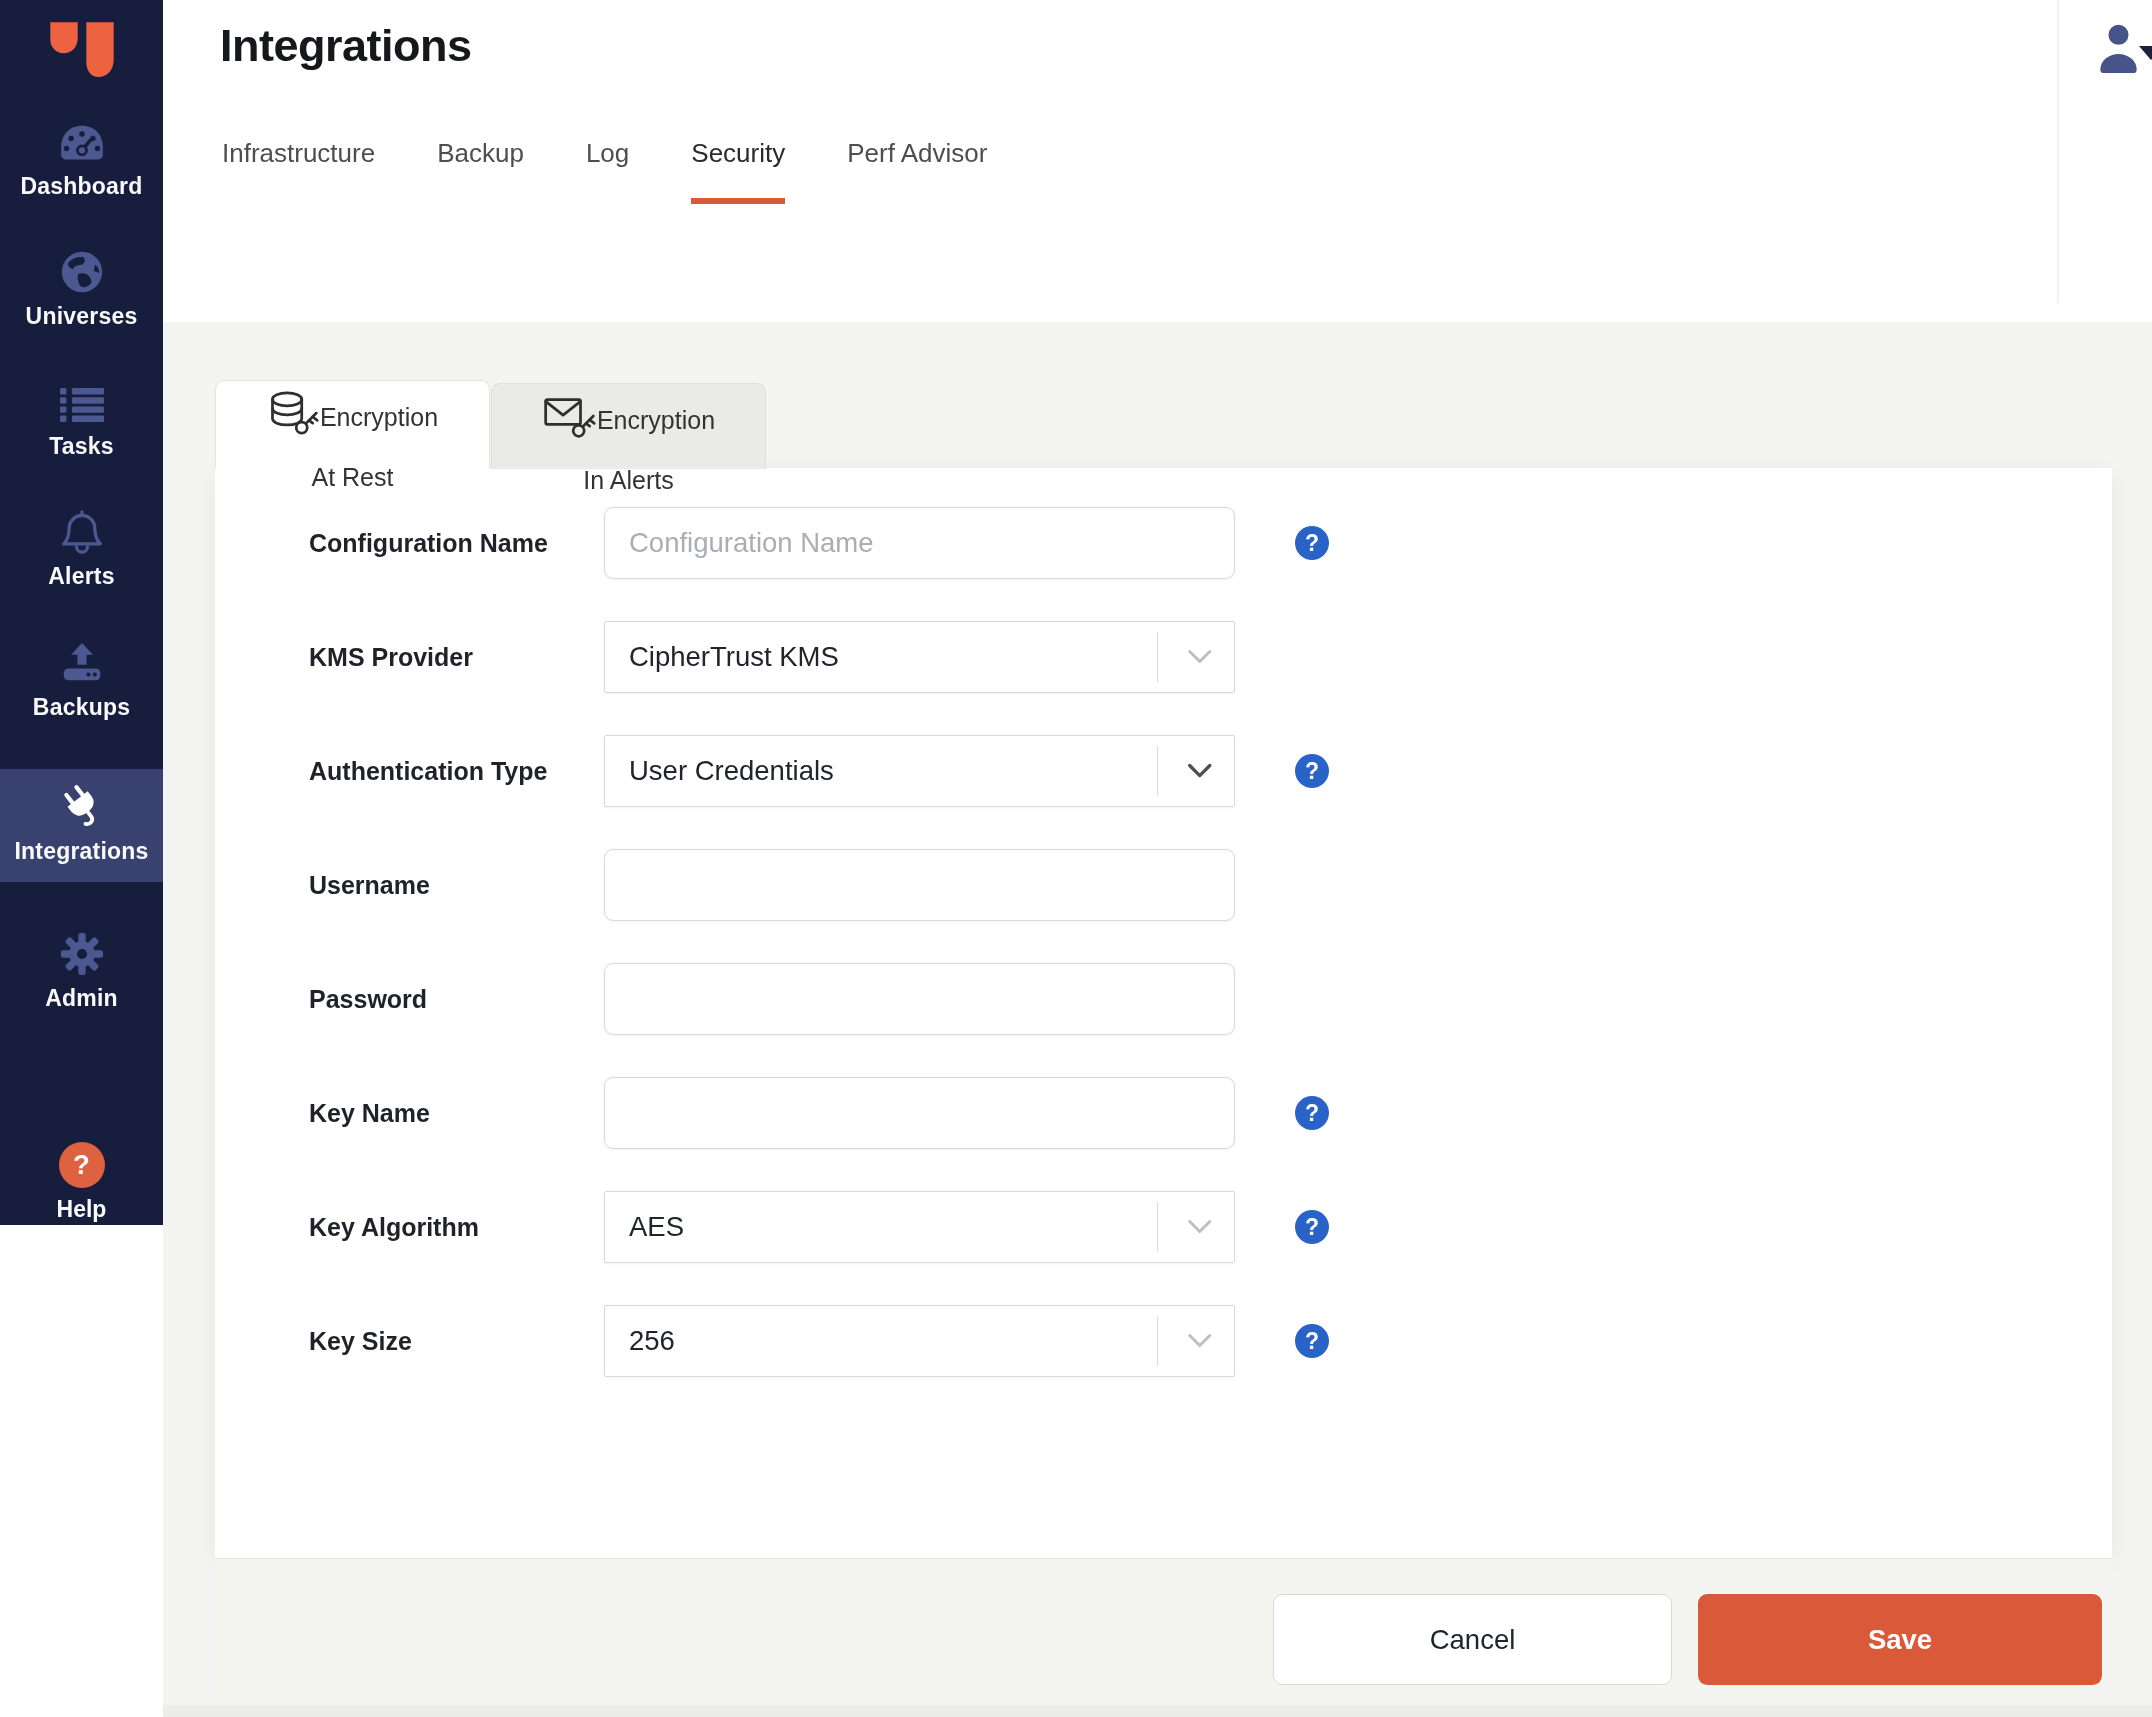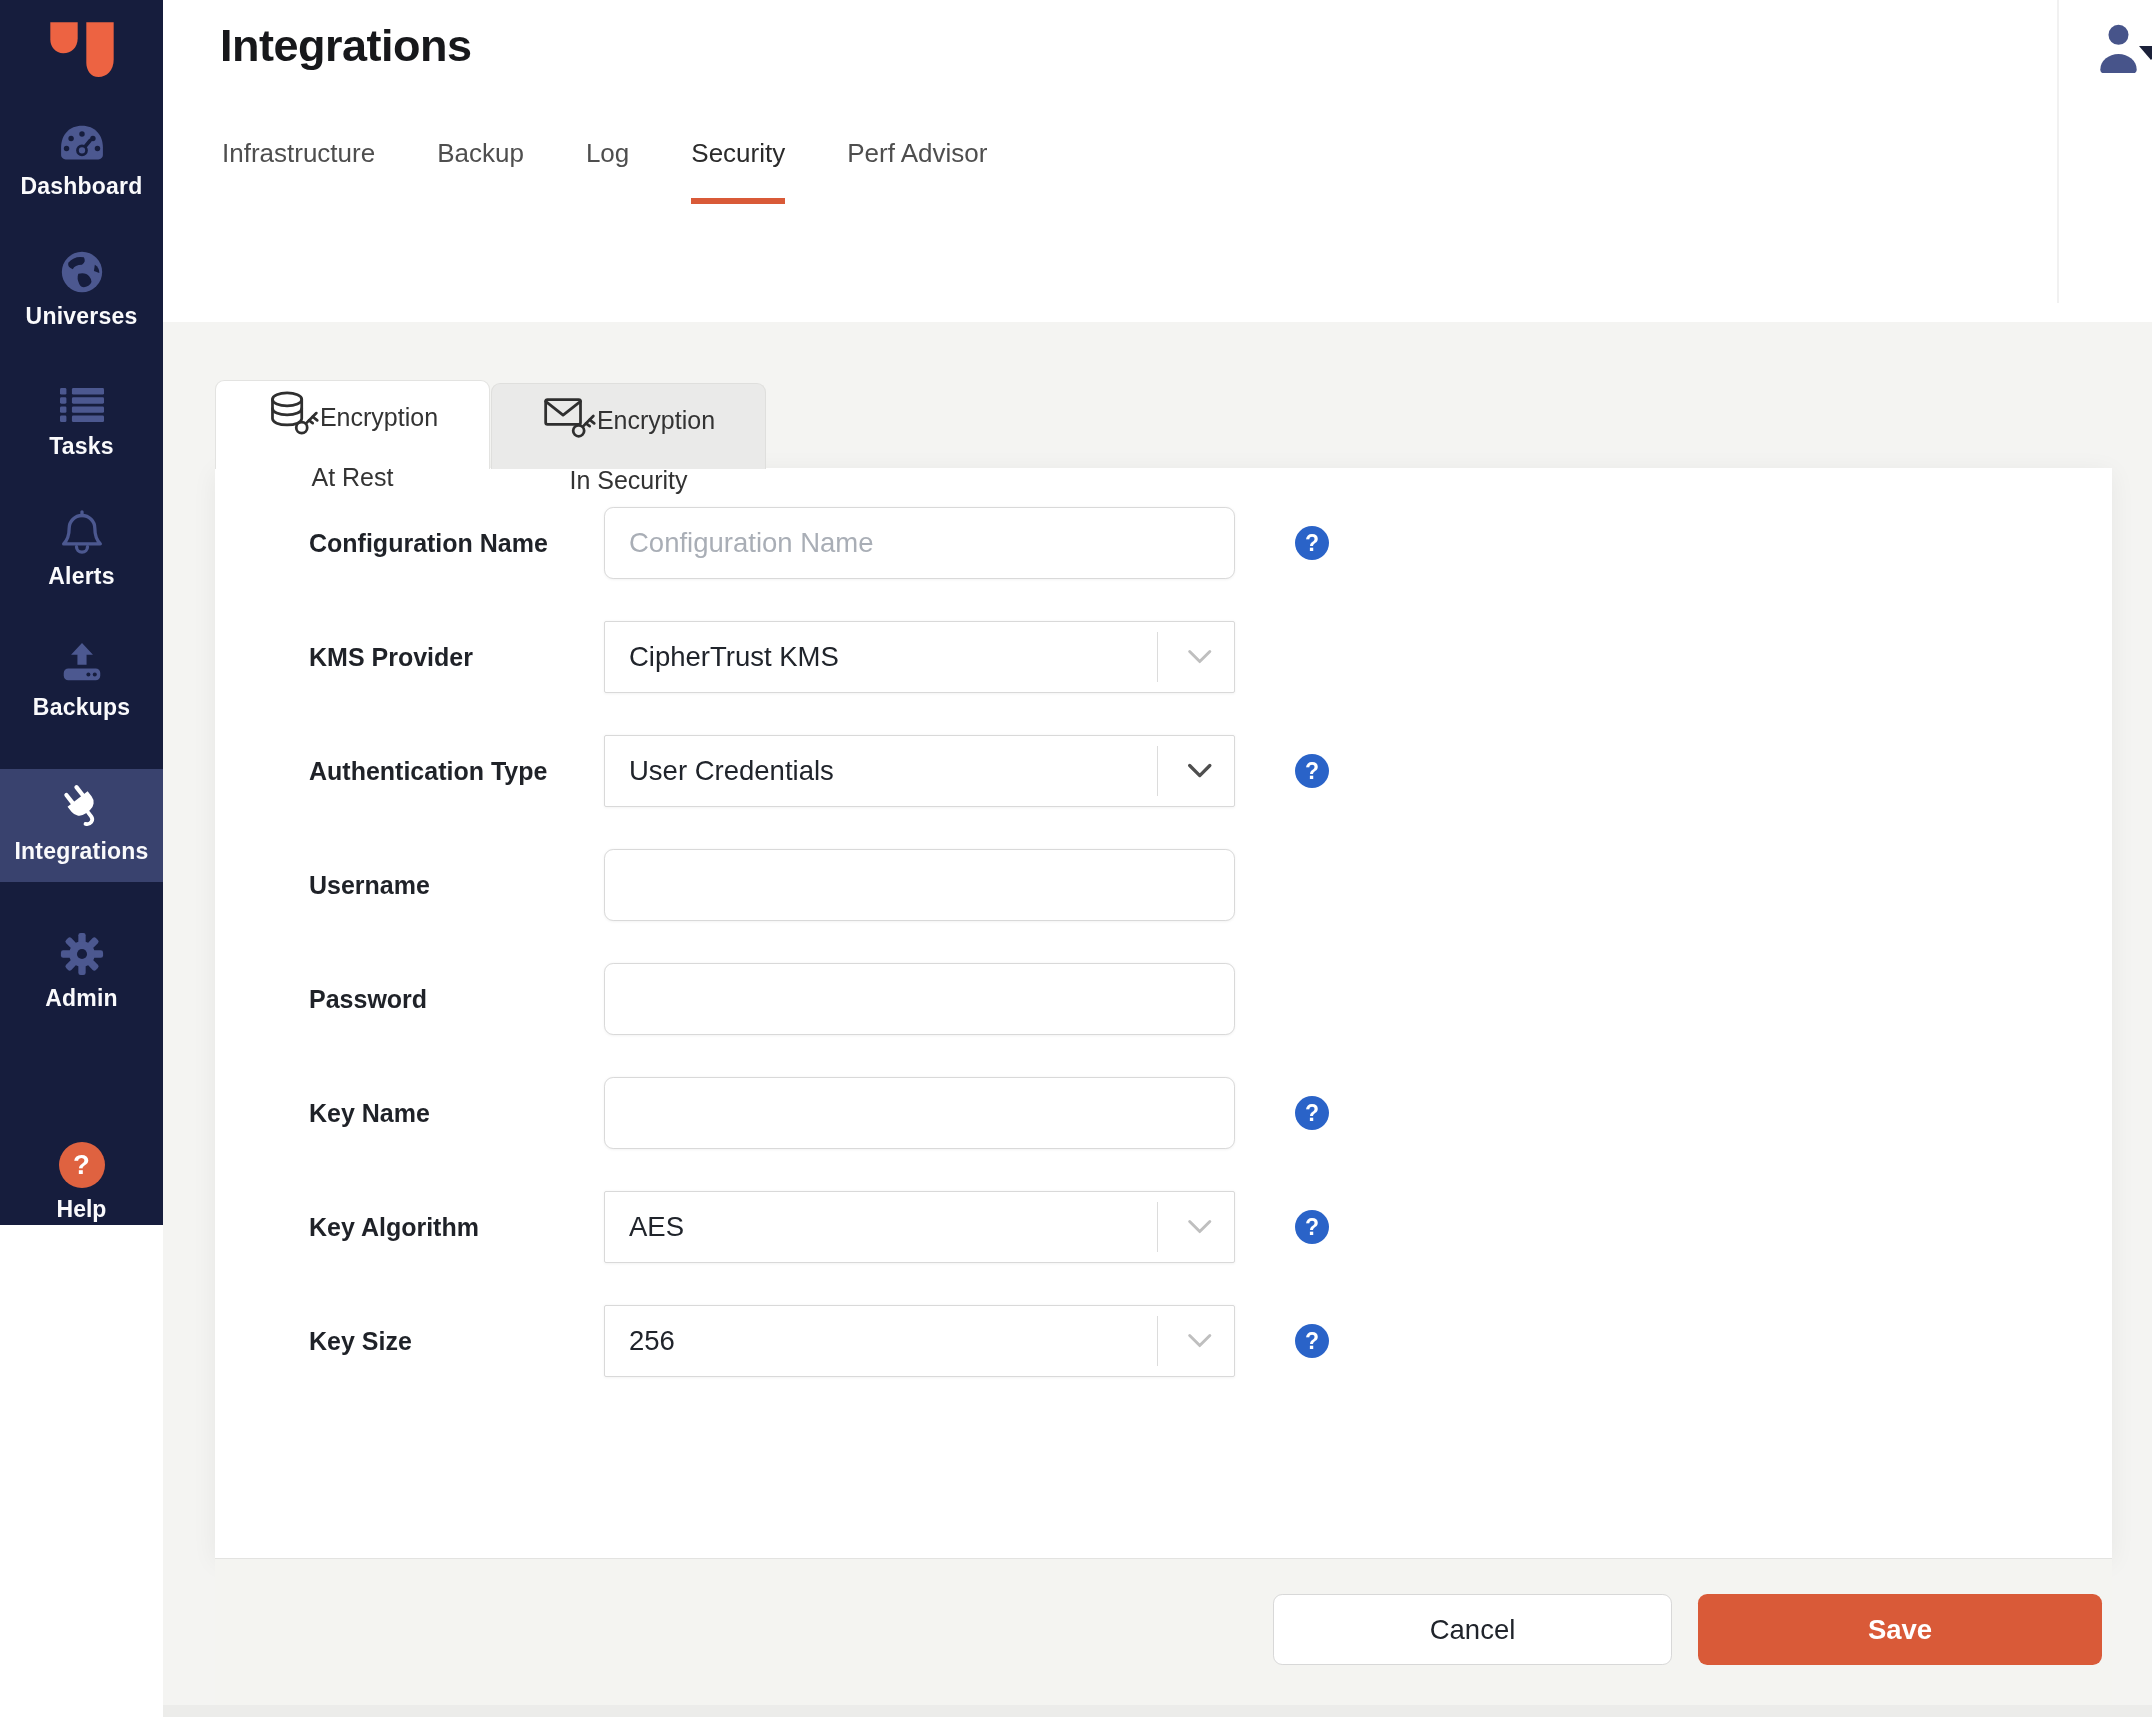--- a/index.html
+++ b/index.html
@@ -44,21 +44,21 @@
   .row-label { width:295px; font-size:25px; font-weight:600; color:#1F2228; line-height:36px; padding-right:27.5px; }
   .control { position:relative; width:631px; height:72px; flex:none; }
   .text-input { width:100%; height:100%; border:0.9px solid #D9D9D9; border-radius:9.2px; padding:0 24px; font-size:27.5px; color:#20242B; background:#fff; box-shadow:0 0.9px 2.8px rgba(0,0,0,0.05); outline:none; }
   .text-input::placeholder { color:#A9AEB6; }
   .select { width:100%; height:100%; border:0.9px solid #D9D9D9; border-radius:2px; background:#fff; display:flex; align-items:center; padding-left:24px; font-size:27.5px; color:#20242B; box-shadow:0 0.9px 2.8px rgba(0,0,0,0.05); cursor:pointer; }
   .sel-divider { position:absolute; right:77px; top:11px; bottom:11px; width:0.9px; background:#DCDCDC; }
   .sel-chevron { position:absolute; right:22px; top:50%; transform:translateY(-50%); display:flex; }
   .help-dot { width:34px; height:34px; border-radius:50%; background:#2A63C8; color:#fff; font-size:23px; font-weight:800; display:flex; align-items:center; justify-content:center; margin-left:60px; flex:none; cursor:pointer; }
 
   .footer { position:absolute; left:52px; top:1236px; width:1897px; height:147px; background:#F4F4F1; border-top:0.9px solid #E3E3E1; z-index:2; }
-  .btn { position:absolute; top:35px; height:71px; border-radius:9.2px; font-size:27.5px; display:flex; align-items:center; justify-content:center; cursor:pointer; }
+  .btn { position:absolute; top:35px; height:91px; border-radius:9.2px; font-size:27.5px; display:flex; align-items:center; justify-content:center; cursor:pointer; }
   .btn-cancel { right:440px; width:399px; background:#fff; border:0.9px solid #D8D8D8; color:#20242B; }
   .btn-save { right:10px; width:404px; background:#D95A38; border:none; color:#fff; font-weight:600;margin-left:12px; }
 </style>
 </head>
 <body>
 
 <div class="page">
 
   <div class="sidebar">
     <svg class="logo" viewBox="0 0 100 92">
@@ -227,21 +227,21 @@
               <path d="M4 9 L23 24 L42 9"></path>
               <circle cx="40" cy="41" r="6"></circle>
               <path d="M44.5 36.5 L56 25"></path>
                 <path d="M52 29 l5 4"></path>
                 <path d="M48 33 l4 3"></path>
             </g>
           </svg>
         </span>
         <span>Encryption</span>
       </div>
-      <div class="enc-line2">In Security</div>
+      <div class="enc-line2">In Alerts</div>
     </div>
 
     <div class="card">
       <div class="form">
 
         <div class="row">
           <div class="row-label">Configuration Name</div>
           <div class="control">
             <input class="text-input" type="text" placeholder="Configuration Name" style="">
           </div>

